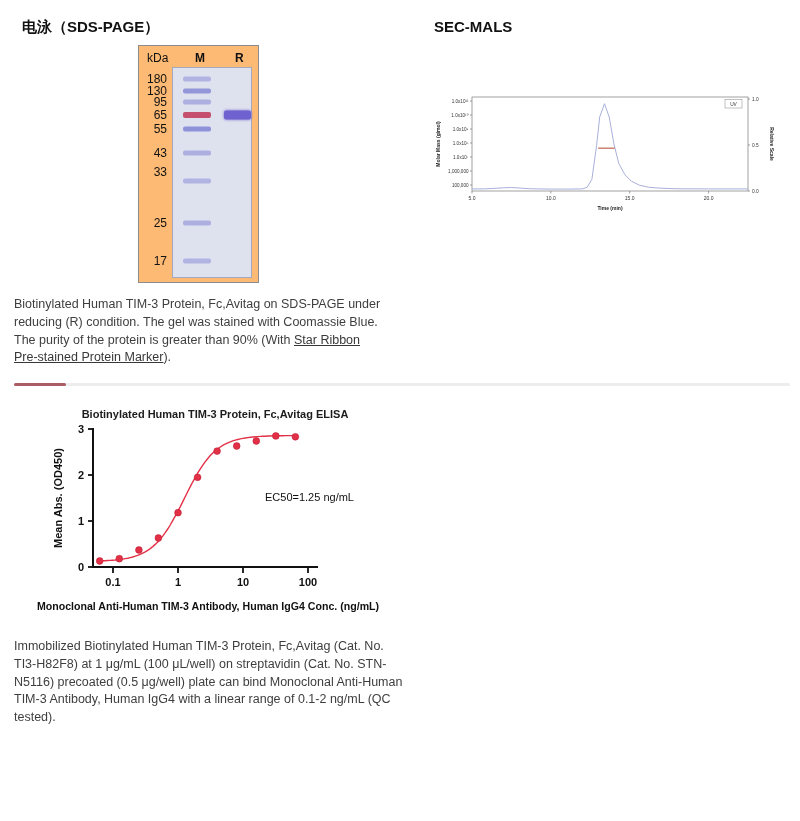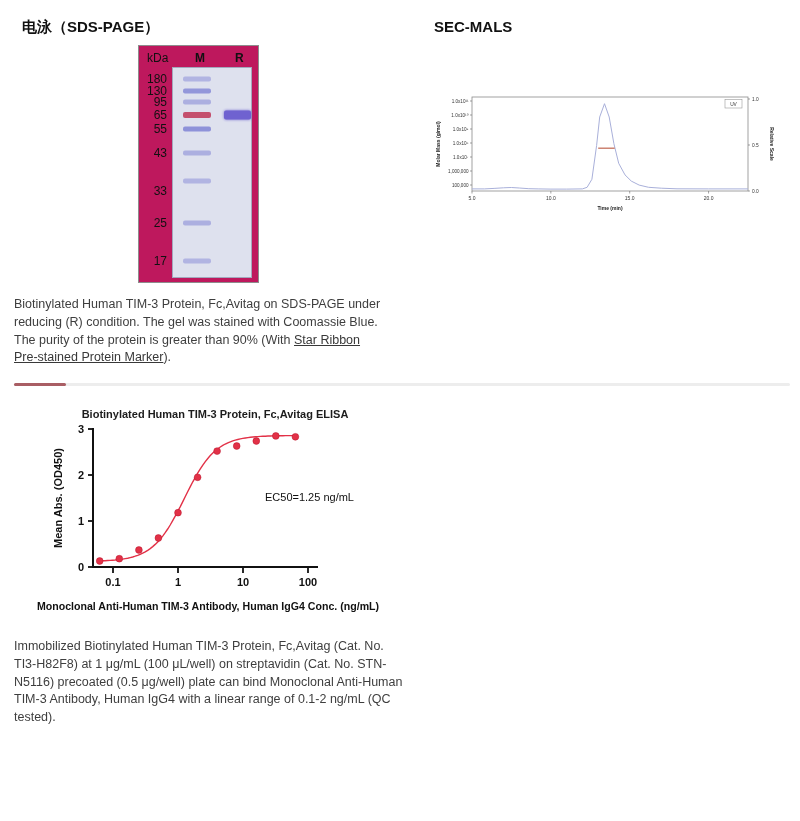--- a/index.html
+++ b/index.html
@@ -27,21 +27,21 @@
   .col { width:50%; }
   .col-right { padding-left:24px; }
   h2.sec-title { font-size:15px; font-weight:bold; color:#111; margin-bottom:6px;padding-left:8px; }
   .fig-area { height:244px; position:relative; }
   .desc { font-size:12.5px; color:#3e3e3e; line-height:1.42; max-width:372px; margin-top:9px; }
   .desc .link { text-decoration:underline; color:#383838; cursor:pointer; }
 
   
   .gel-box {
     position:absolute; left:124px; top:2px; width:121px; height:238px;
-    background:#be185d; border:1px solid #8d8d8d;
+    background:#fdba74; border:1px solid #8d8d8d;
   }
   .gel-strip { position:absolute; left:33px; top:21px; width:80px; height:211px;
     background:#dee1ee; border:1px solid #a3a8bd; }
   .gel-head { position:absolute; font-size:12px; color:#111; font-weight:bold; top:5px; }
   .gel-kda { left:8px; font-weight:normal; }
   .gel-label { position:absolute; font-size:12px; color:#111; width:26px; text-align:right;
     transform:translateY(-50%); left:2px; }
   .band { position:absolute; border-radius:2px; filter:blur(0.4px); transform:translateY(-50%); }
 
   
@@ -80,21 +80,21 @@
               <div class="gel-label" style="top:45px">130</div>
               <div class="band" style="left:44px;width:28px;height:5px;top:45px;background:#7b7fd4;opacity:0.75"></div>
               <div class="gel-label" style="top:56px">95</div>
               <div class="band" style="left:44px;width:28px;height:5px;top:56px;background:#7b7fd4;opacity:0.5"></div>
               <div class="gel-label" style="top:69px">65</div>
               <div class="band" style="left:44px;width:28px;height:6px;top:69px;background:#c4506e;opacity:1"></div>
               <div class="gel-label" style="top:83px">55</div>
               <div class="band" style="left:44px;width:28px;height:5px;top:83px;background:#7b7fd4;opacity:0.8"></div>
               <div class="gel-label" style="top:107px">43</div>
               <div class="band" style="left:44px;width:28px;height:5px;top:107px;background:#7b7fd4;opacity:0.5"></div>
-              <div class="gel-label" style="top:145px">33</div>
+              <div class="gel-label" style="top:126px">33</div>
               <div class="band" style="left:44px;width:28px;height:5px;top:135px;background:#7b7fd4;opacity:0.45"></div>
               <div class="gel-label" style="top:177px">25</div>
               <div class="band" style="left:44px;width:28px;height:5px;top:177px;background:#7b7fd4;opacity:0.5"></div>
               <div class="gel-label" style="top:215px">17</div>
               <div class="band" style="left:44px;width:28px;height:5px;top:215px;background:#7b7fd4;opacity:0.45"></div>
               <div class="band" style="left:85px;width:27px;height:9px;top:69px;background:#6a5ccf;box-shadow:0 0 3px #6a5ccf;opacity:0.95"></div>
             </div>
         </div>
         <p class="desc"><span>Biotinylated Human TIM-3 Protein, Fc,Avitag on SDS-PAGE under reducing (R) condition. The gel was stained with Coomassie Blue. The purity of the protein is greater than 90% (With </span><span class="link">Star Ribbon Pre-stained Protein Marker</span><span>).</span></p>
       </section>

